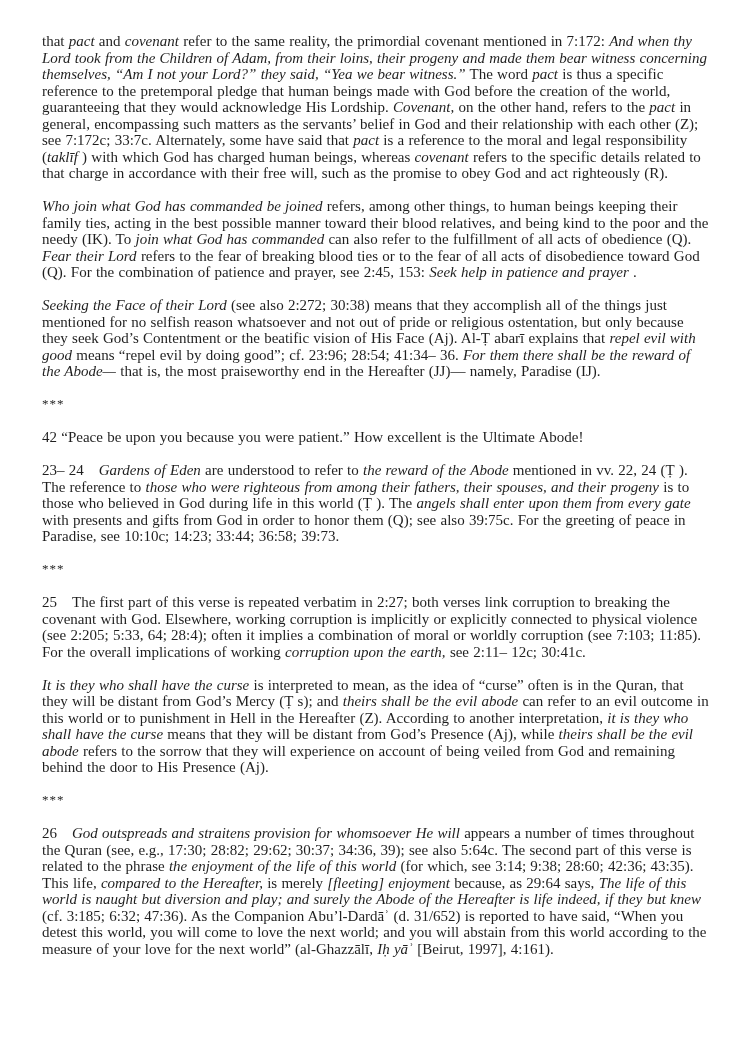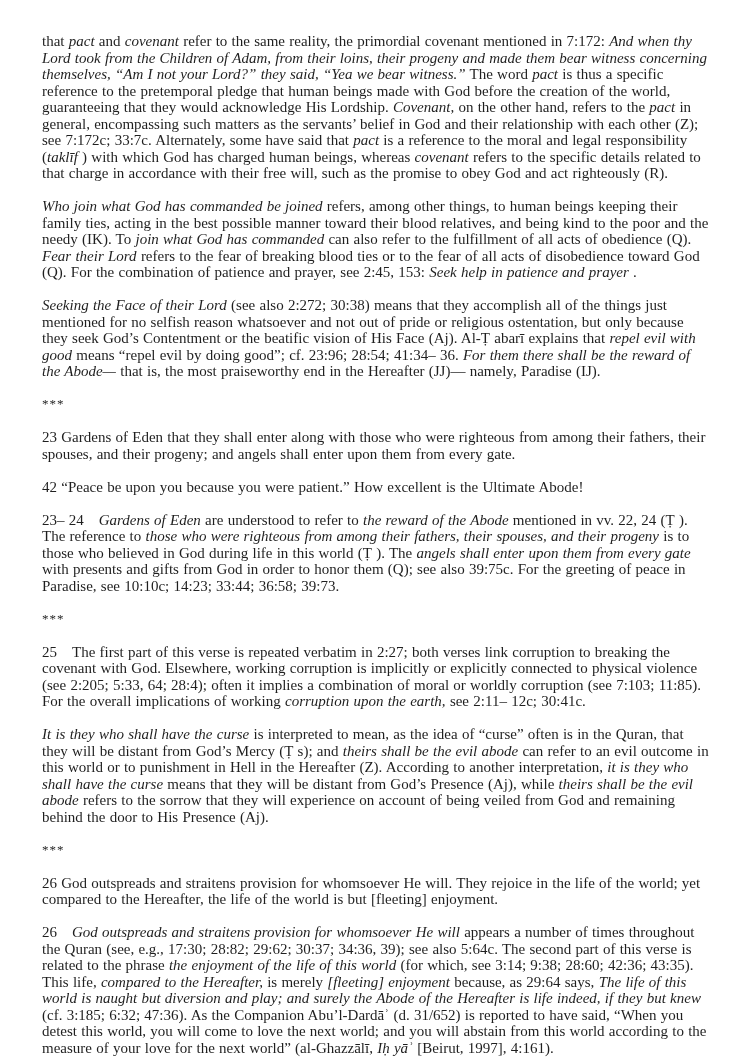--- a/index.html
+++ b/index.html
@@ -38,23 +38,21 @@
 </style>
 </head>
 <body>
 
 <div class="page">
   <div class="text-column" id="text-column">
       <p class="para"><span>that </span><i>pact</i><span> and </span><i>covenant</i><span> refer to the same reality, the primordial covenant mentioned in 7:172: </span><i>And when thy Lord took from the Children of Adam, from their loins, their progeny and made them bear witness concerning themselves, “Am I not your Lord?” they said, “Yea we bear witness.”</i><span> The word </span><i>pact</i><span> is thus a specific reference to the pretemporal pledge that human beings made with God before the creation of the world, guaranteeing that they would acknowledge His Lordship. </span><i>Covenant,</i><span> on the other hand, refers to the </span><i>pact</i><span> in general, encompassing such matters as the servants’ belief in God and their relationship with each other (Z); see 7:172c; 33:7c. Alternately, some have said that </span><i>pact</i><span> is a reference to the moral and legal responsibility (</span><i>taklīf</i><span> ) with which God has charged human beings, whereas </span><i>covenant</i><span> refers to the specific details related to that charge in accordance with their free will, such as the promise to obey God and act righteously (R).</span></p>
       <p class="para"><i>Who join what God has commanded be joined</i><span> refers, among other things, to human beings keeping their family ties, acting in the best possible manner toward their blood relatives, and being kind to the poor and the needy (IK). To </span><i>join what God has commanded</i><span> can also refer to the fulfillment of all acts of obedience (Q). </span><i>Fear their Lord</i><span> refers to the fear of breaking blood ties or to the fear of all acts of disobedience toward God (Q). For the combination of patience and prayer, see 2:45, 153: </span><i>Seek help in patience and prayer</i><span> .</span></p>
       <p class="para"><i>Seeking the Face of their Lord</i><span> (see also 2:272; 30:38) means that they accomplish all of the things just mentioned for no selfish reason whatsoever and not out of pride or religious ostentation, but only because they seek God’s Contentment or the beatific vision of His Face (Aj). Al-Ṭ abarī explains that </span><i>repel evil with good</i><span> means “repel evil by doing good”; cf. 23:96; 28:54; 41:34– 36. </span><i>For them there shall be the reward of the Abode—</i><span> that is, the most praiseworthy end in the Hereafter (JJ)— namely, Paradise (IJ).</span></p>
       <p class="separator">***</p>
-      <p class="para"><span>23 Gardens of Eden that they shall enter along with those who were righteous from among their fathers, their spouses, and their progeny; and angels shall enter upon them from every gate.</span></p>
       <p class="para"><span>42 “Peace be upon you because you were patient.” How excellent is the Ultimate Abode!</span></p>
       <p class="para"><span>23– 24 </span><i>Gardens of Eden</i><span> are understood to refer to </span><i>the reward of the Abode</i><span> mentioned in vv. 22, 24 (Ṭ ). The reference to </span><i>those who were righteous from among their fathers, their spouses, and their progeny</i><span> is to those who believed in God during life in this world (Ṭ ). The </span><i>angels shall enter upon them from every gate</i><span> with presents and gifts from God in order to honor them (Q); see also 39:75c. For the greeting of peace in Paradise, see 10:10c; 14:23; 33:44; 36:58; 39:73.</span></p>
       <p class="separator">***</p>
       <p class="para"><span>25 The first part of this verse is repeated verbatim in 2:27; both verses link corruption to breaking the covenant with God. Elsewhere, working corruption is implicitly or explicitly connected to physical violence (see 2:205; 5:33, 64; 28:4); often it implies a combination of moral or worldly corruption (see 7:103; 11:85). For the overall implications of working </span><i>corruption upon the earth,</i><span> see 2:11– 12c; 30:41c.</span></p>
       <p class="para"><i>It is they who shall have the curse</i><span> is interpreted to mean, as the idea of “curse” often is in the Quran, that they will be distant from God’s Mercy (Ṭ s); and </span><i>theirs shall be the evil abode</i><span> can refer to an evil outcome in this world or to punishment in Hell in the Hereafter (Z). According to another interpretation, </span><i>it is they who shall have the curse</i><span> means that they will be distant from God’s Presence (Aj), while </span><i>theirs shall be the evil abode</i><span> refers to the sorrow that they will experience on account of being veiled from God and remaining behind the door to His Presence (Aj).</span></p>
       <p class="separator">***</p>
-      <p class="para"><span>26 God outspreads and straitens provision for whomsoever He will. They rejoice in the life of the world; yet compared to the Hereafter, the life of the world is but [fleeting] enjoyment.</span></p>
       <p class="para"><span>26 </span><i>God outspreads and straitens provision for whomsoever He will</i><span> appears a number of times throughout the Quran (see, e.g., 17:30; 28:82; 29:62; 30:37; 34:36, 39); see also 5:64c. The second part of this verse is related to the phrase </span><i>the enjoyment of the life of this world</i><span> (for which, see 3:14; 9:38; 28:60; 42:36; 43:35). This life, </span><i>compared to the Hereafter,</i><span> is merely </span><i>[fleeting] enjoyment</i><span> because, as 29:64 says, </span><i>The life of this world is naught but diversion and play; and surely the Abode of the Hereafter is life indeed, if they but knew</i><span> (cf. 3:185; 6:32; 47:36). As the Companion Abu’l-Dardāʾ (d. 31/652) is reported to have said, “When you detest this world, you will come to love the next world; and you will abstain from this world according to the measure of your love for the next world” (al-Ghazzālī, </span><i>Iḥ yāʾ</i><span> [Beirut, 1997], 4:161).</span></p>
     </div>
 </div>
 
 </body></html>

